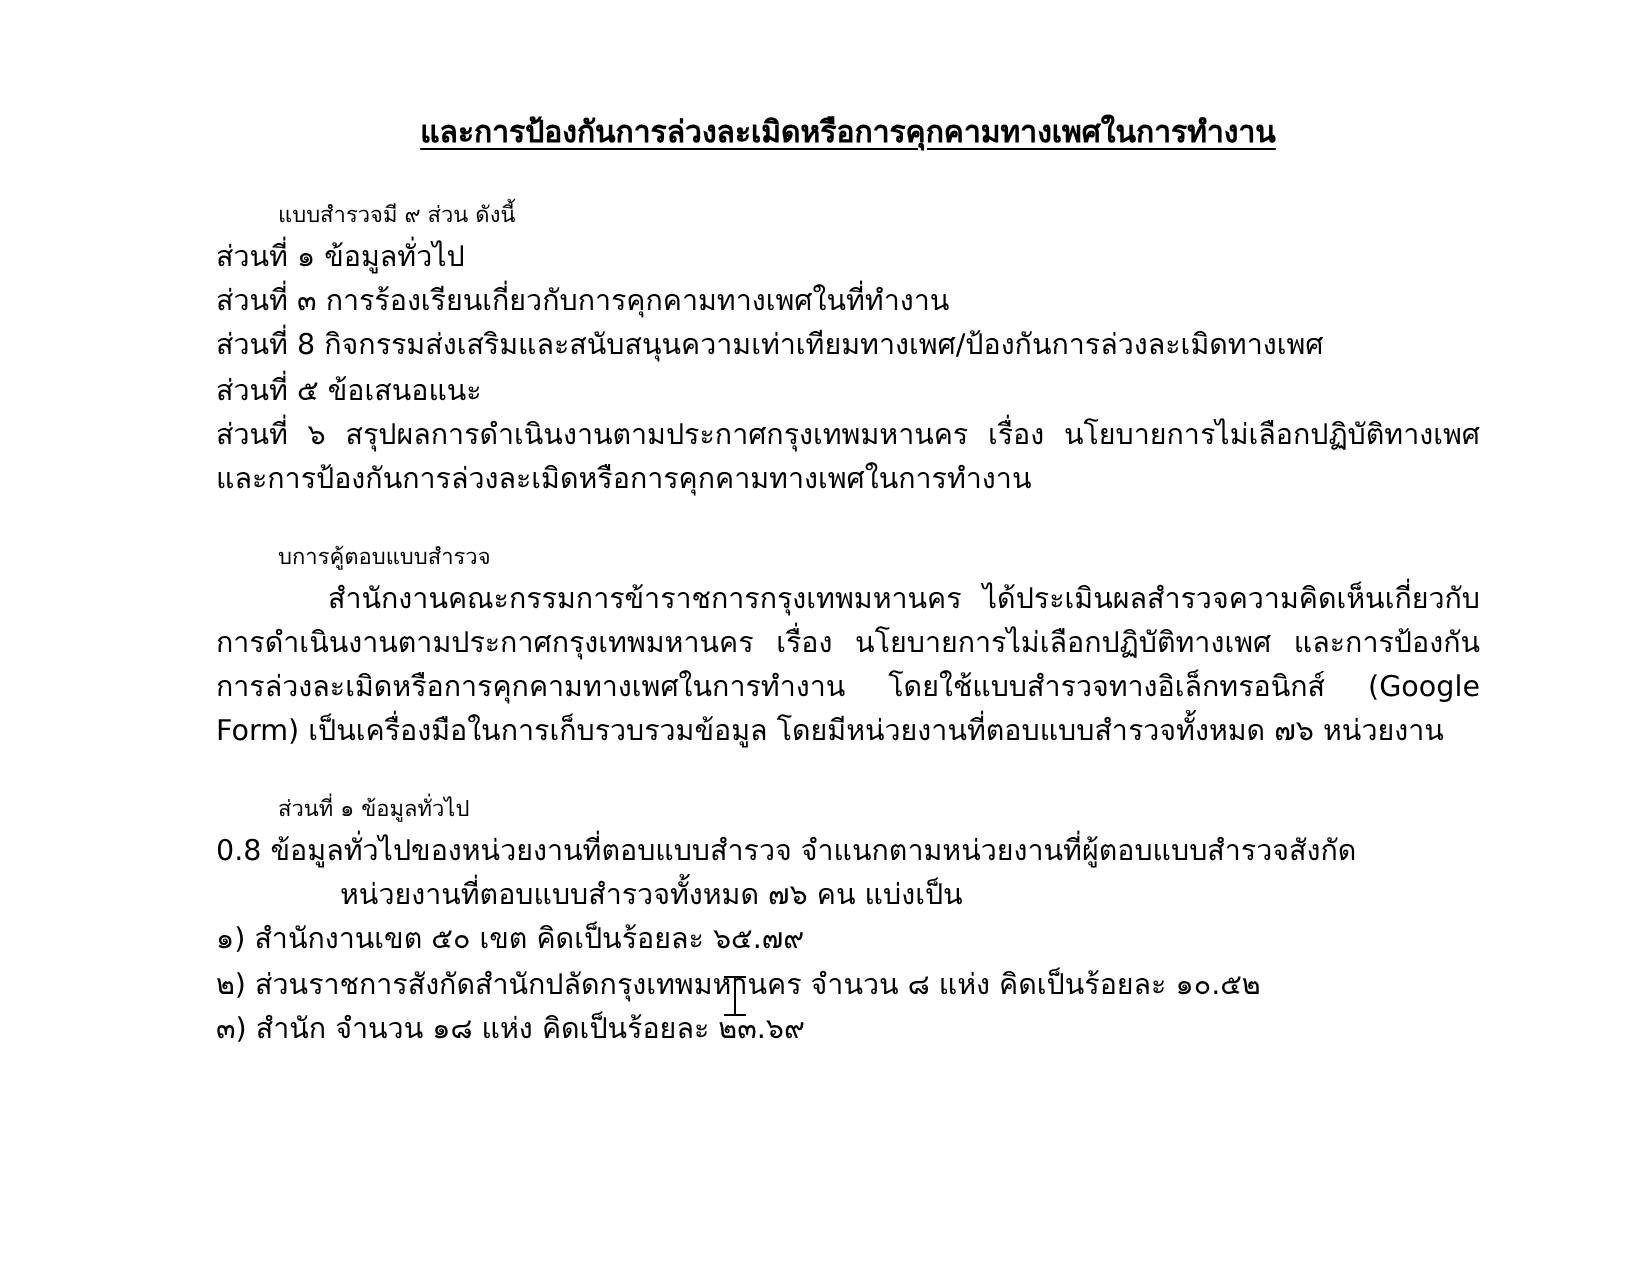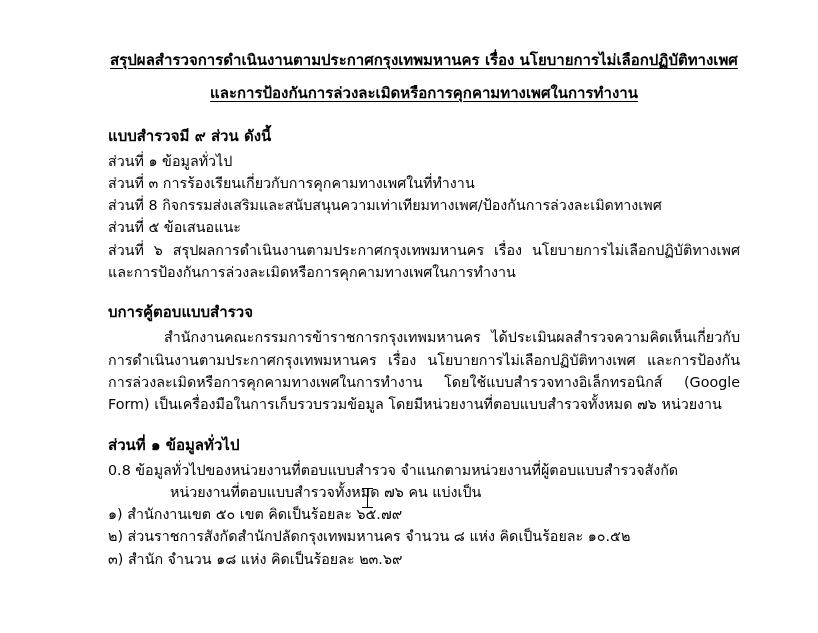--- a/index.html
+++ b/index.html
@@ -31,24 +31,25 @@
   .title-line {
     display: inline-block;
     text-decoration: underline;
     text-underline-offset: 3px;
   }
   .title-block .l2 {
     margin-top: 7px;
     font-family: Liberation Serif, serif;
   }
   .section-head {
-    font-weight: bold;
-    font-size: 15px;
+    font-weight: normal;
+    font-size: 11px;
     margin-top: 17px;
     margin-bottom: 2px;
+    margin-left: 31px;
   }
   p.body-text {
     font-size: 14.3px;
     line-height: 1.56;
     margin: 0 0 0 0;
     text-align: justify;
     text-justify: inter-word;
   }
   .indent-1 {
     margin-left: 56px;
@@ -88,21 +89,20 @@
   }
   .caret .bar-top { top: 1px; }
   .caret .bar-bot { top: 20px; }
 </style>
 </head>
 <body>
 
 <div class="page">
 
   <div class="title-block">
-    <div class="l1"><span class="title-line">สรุปผลสำรวจการดำเนินงานตามประกาศกรุงเทพมหานคร เรื่อง นโยบายการไม่เลือกปฏิบัติทางเพศ</span></div>
     <div class="l2"><span class="title-line">และการป้องกันการล่วงละเมิดหรือการคุกคามทางเพศในการทำงาน</span></div>
   </div>
 
   <div class="section-head">แบบสำรวจมี ๙ ส่วน ดังนี้</div>
 
   <p class="body-text indent-1 gap-sm">ส่วนที่ ๑  ข้อมูลทั่วไป</p>
   <p class="body-text indent-1 gap-sm">ส่วนที่ ๓  การร้องเรียนเกี่ยวกับการคุกคามทางเพศในที่ทำงาน</p>
   <p class="body-text indent-1 gap-sm">ส่วนที่ 8  กิจกรรมส่งเสริมและสนับสนุนความเท่าเทียมทางเพศ/ป้องกันการล่วงละเมิดทางเพศ</p>
   <p class="body-text indent-1 gap-sm">ส่วนที่ ๕  ข้อเสนอแนะ</p>
   <p class="body-text indent-1 gap-sm">ส่วนที่ ๖  สรุปผลการดำเนินงานตามประกาศกรุงเทพมหานคร เรื่อง นโยบายการไม่เลือกปฏิบัติทางเพศและการป้องกันการล่วงละเมิดหรือการคุกคามทางเพศในการทำงาน</p>

